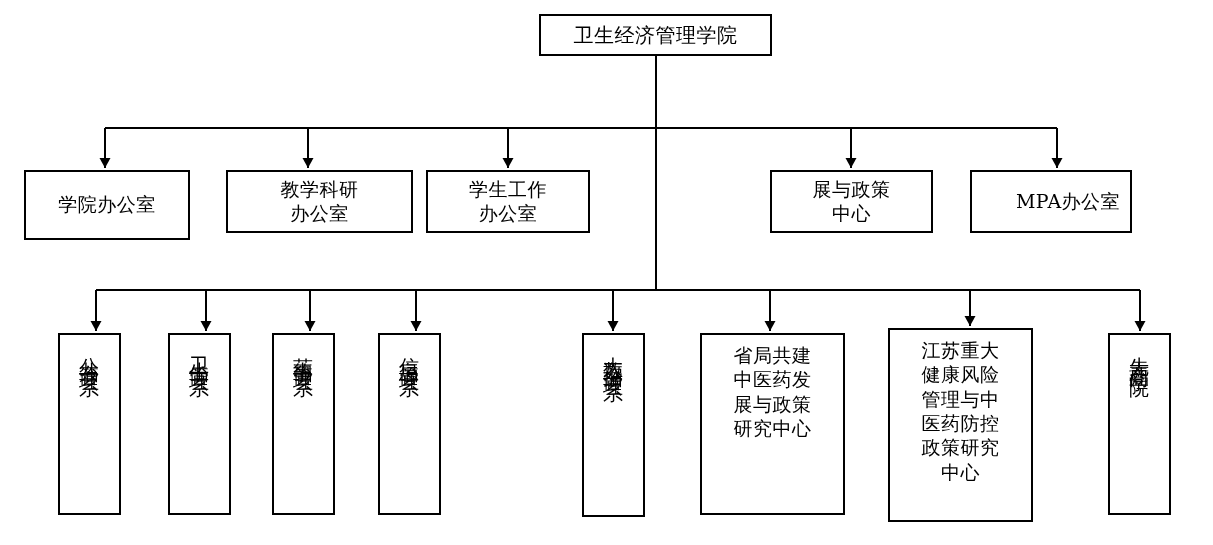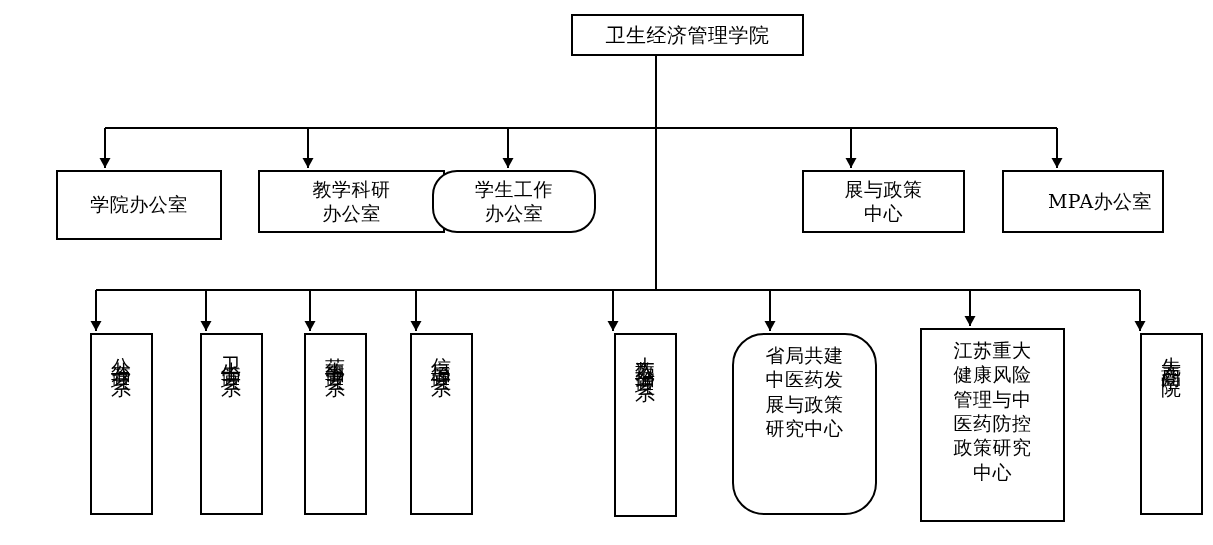--- a/index.html
+++ b/index.html
@@ -32,21 +32,20 @@
     box-sizing: border-box;
     border: 2px solid #000000;
     background: #ffffff;
     display: flex;
     align-items: center;
     justify-content: center;
     text-align: center;
     color: #000000;
     font-family: "DejaVu Serif", "Liberation Serif", serif;
     line-height: 1.25;
-    margin-left: 32px;
   }
   .node .node-label {
     display: block;
     white-space: pre-line;
   }
   .node.horizontal .node-label {
     font-size: 19px;
     letter-spacing: 0.5px;
   }
   .node.vertical {
@@ -110,21 +109,21 @@
       <div class="node horizontal root" style="left: 539px; top: 14px; width: 233px; height: 42px;">
         <span class="node-label">卫生经济管理学院</span>
       </div>
       <div class="node horizontal" style="left: 24px; top: 170px; width: 166px; height: 70px;">
         <span class="node-label">学院办公室</span>
       </div>
       <div class="node horizontal" style="left: 226px; top: 170px; width: 187px; height: 63px;">
         <span class="node-label">教学科研
 办公室</span>
       </div>
-      <div class="node horizontal" style="left: 400px; top: 170px; width: 164px; height: 63px; border-radius: 25px;">
+      <div class="node horizontal" style="left: 426px; top: 170px; width: 164px; height: 63px;">
         <span class="node-label">学生工作
 办公室</span>
       </div>
       <div class="node horizontal" style="left: 770px; top: 170px; width: 163px; height: 63px;">
         <span class="node-label">展与政策
 中心</span>
       </div>
       <div class="node horizontal" style="left: 970px; top: 170px; width: 162px; height: 63px; padding-left: 34px;">
         <span class="node-label">MPA办公室</span>
       </div>
@@ -136,21 +135,21 @@
       </div>
       <div class="node vertical" style="left: 272px; top: 333px; width: 63px; height: 182px;">
         <span class="node-label">药事管理系</span>
       </div>
       <div class="node vertical" style="left: 378px; top: 333px; width: 63px; height: 182px;">
         <span class="node-label">信息管理系</span>
       </div>
       <div class="node vertical" style="left: 582px; top: 333px; width: 63px; height: 184px;">
         <span class="node-label">大数据管理系</span>
       </div>
-      <div class="node horizontal wide-multiline" style="left: 700px; top: 333px; width: 145px; height: 182px; border-radius: 32px;">
+      <div class="node horizontal wide-multiline" style="left: 700px; top: 333px; width: 145px; height: 182px;">
         <span class="node-label">省局共建
 中医药发
 展与政策
 研究中心</span>
       </div>
       <div class="node horizontal wide-multiline" style="left: 888px; top: 328px; width: 145px; height: 194px;">
         <span class="node-label">江苏重大
 健康风险
 管理与中
 医药防控

